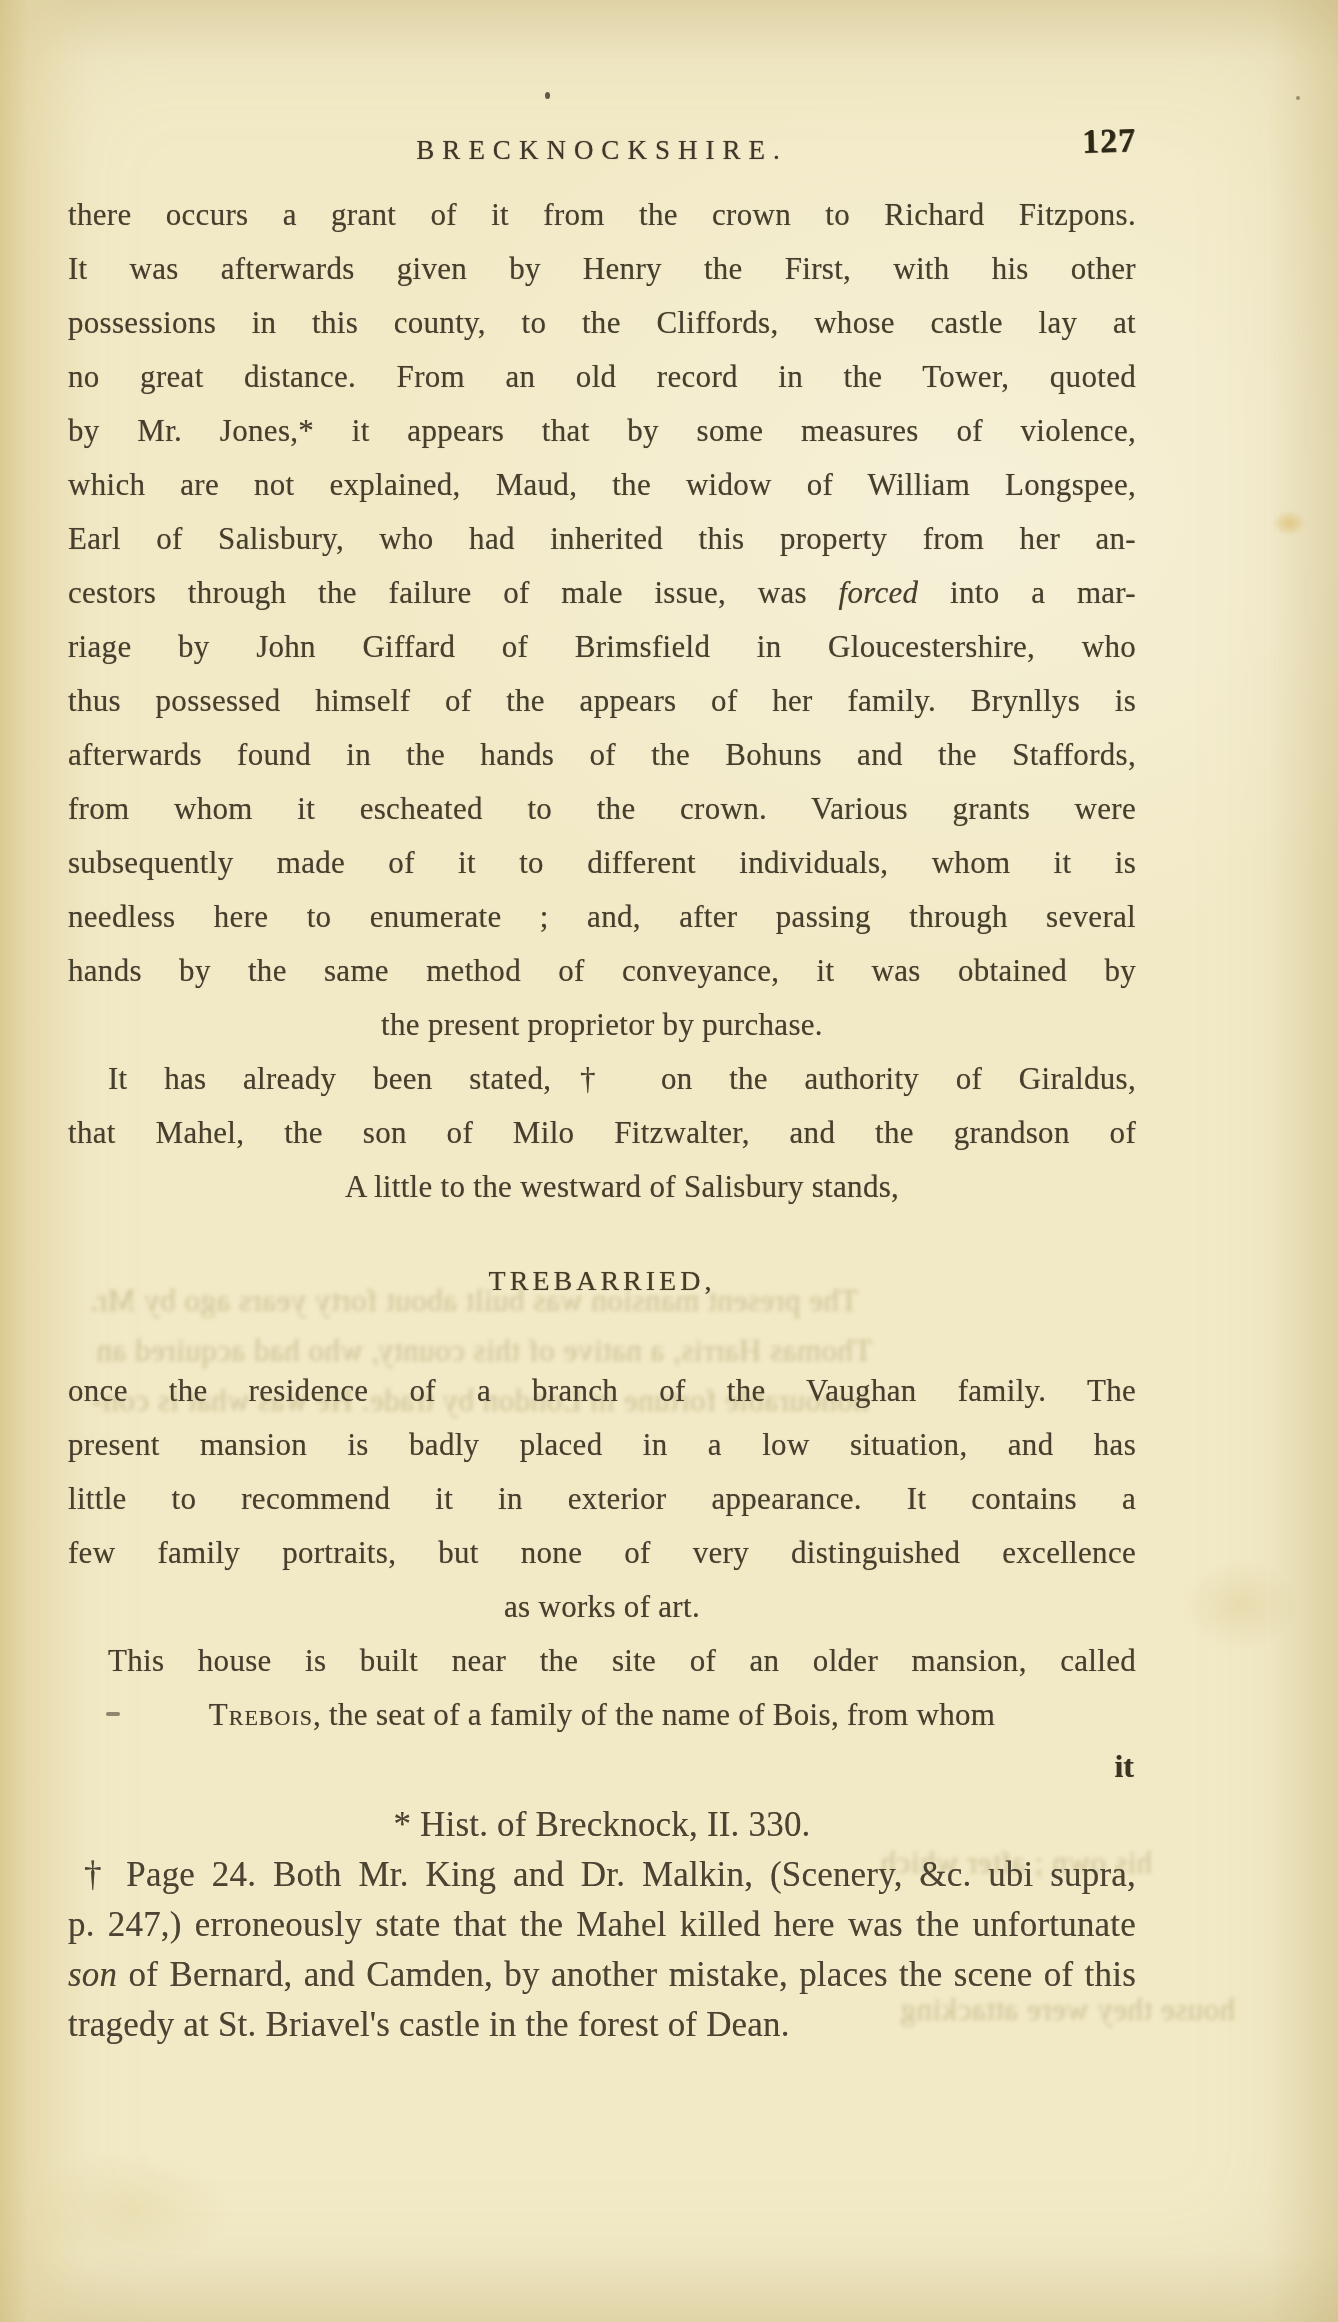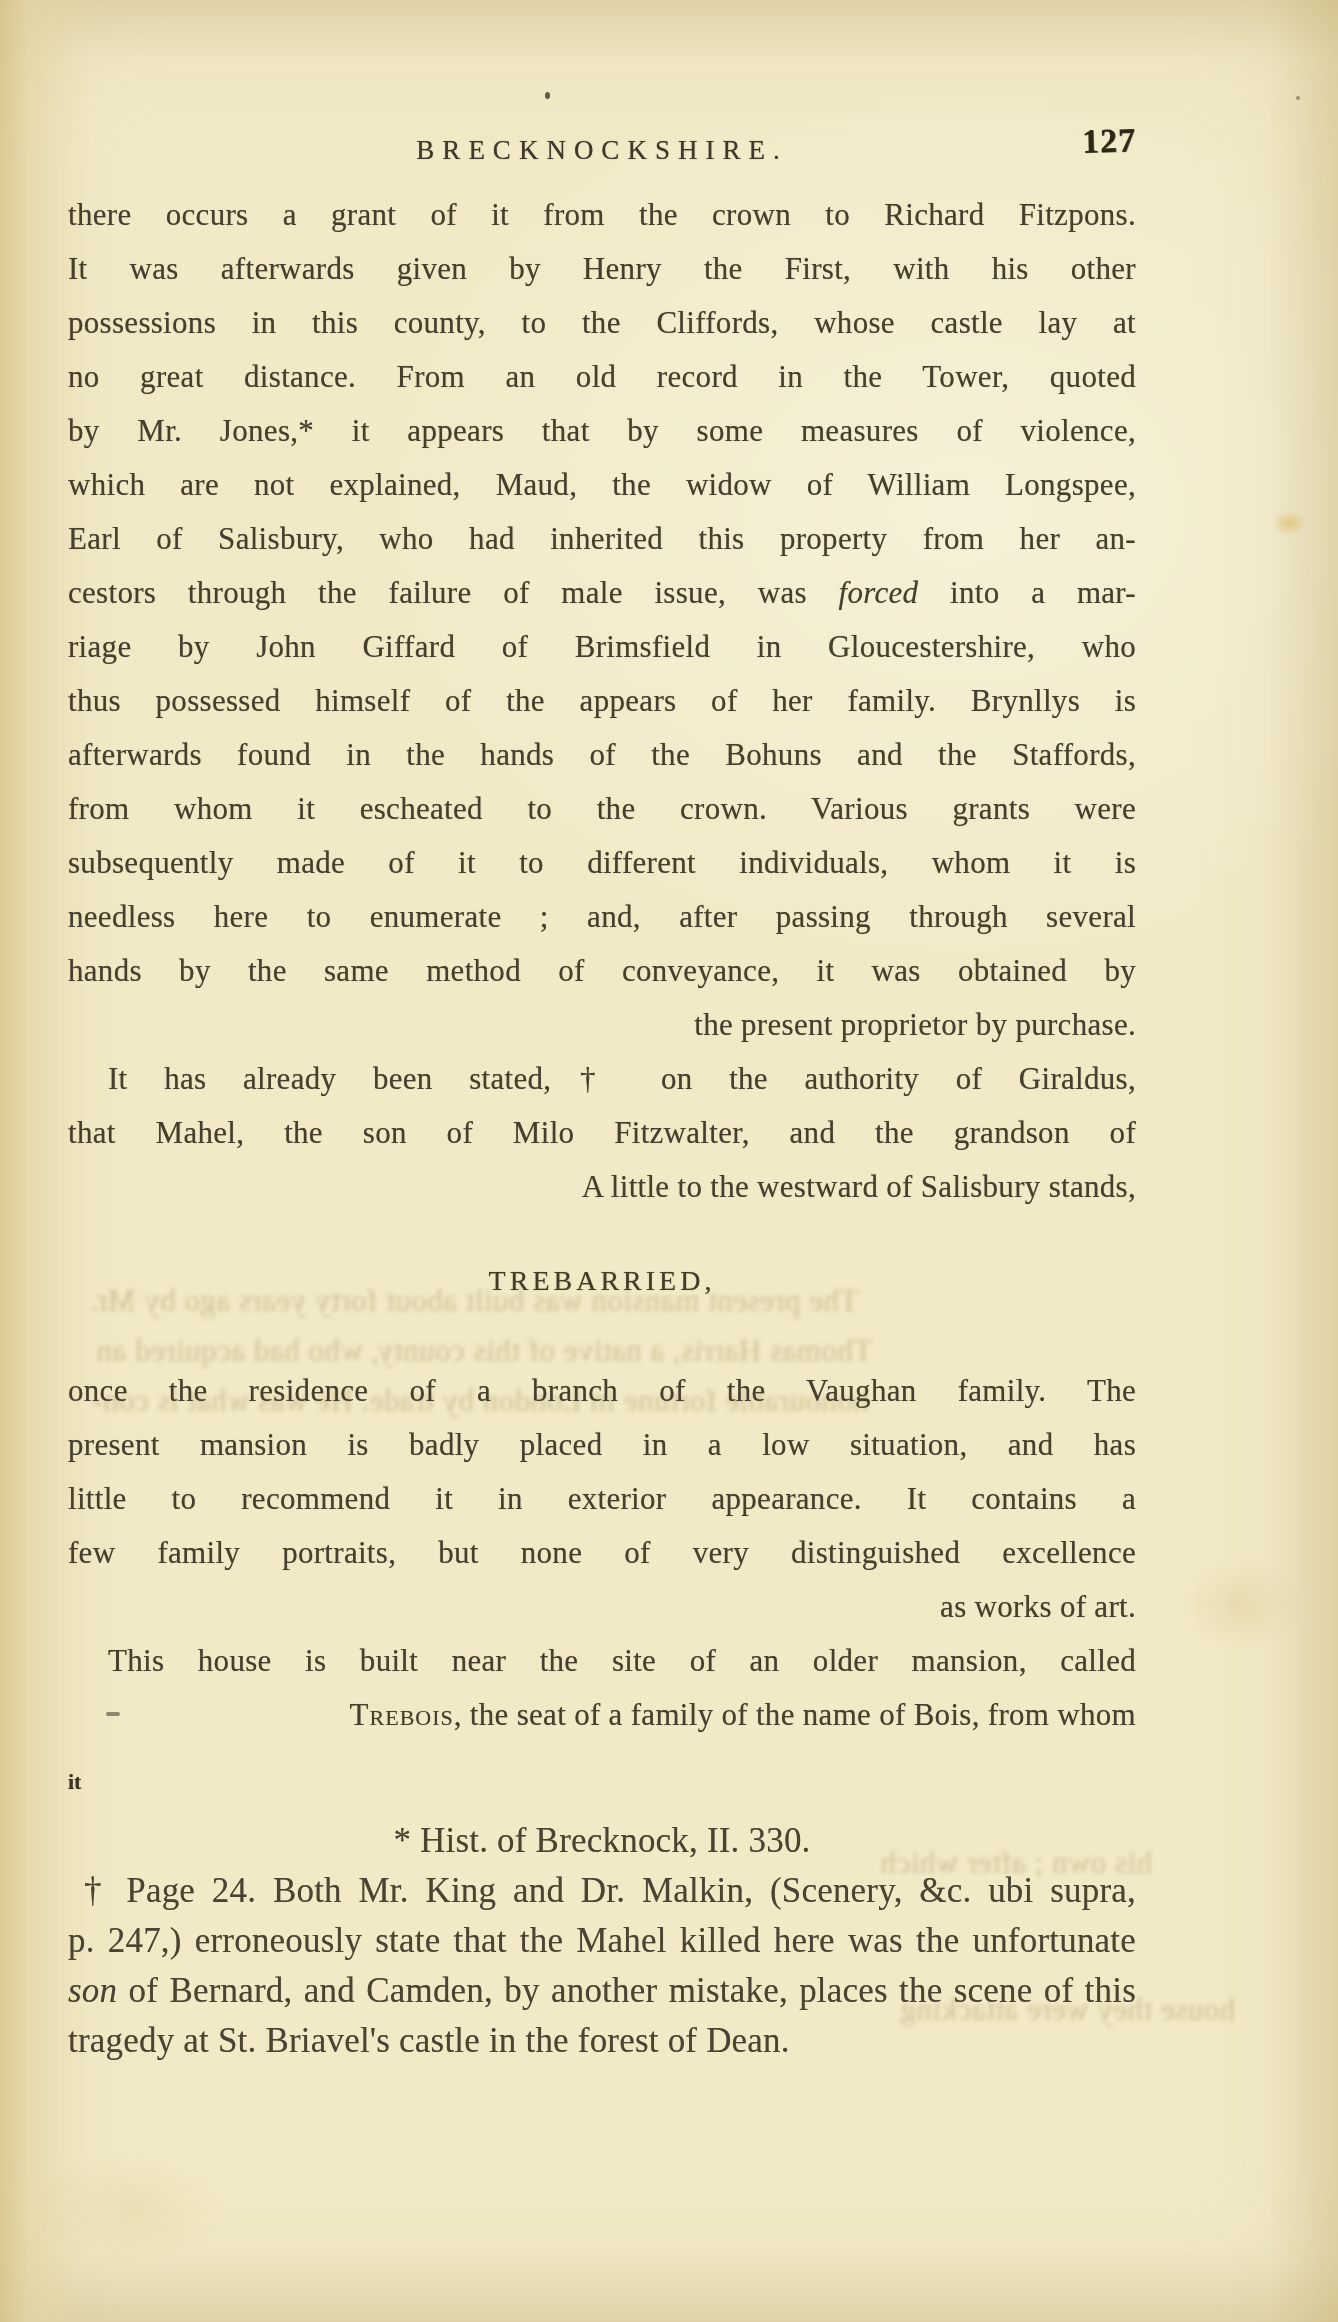--- a/index.html
+++ b/index.html
@@ -58,41 +58,41 @@
   }
 
   .line {
     font-size: 31px;
     line-height: 54px;
     text-align: justify;
     text-align-last: justify;
     letter-spacing: 0.3px;
     text-shadow: 0 0 0.7px rgba(71,63,45,0.55);
   }
-  .line.last { text-align: right; text-align-last: auto; }
+  .line.last { text-align: center; text-align-last: auto; }
   .line.indent { text-indent: 40px; }
 
   .it { font-style: italic; }
   .sc { font-variant: small-caps; letter-spacing: 1px; }
 
   .section-heading {
     text-align: center;
     font-size: 28px;
     line-height: 54px;
     letter-spacing: 4px;
     margin: 40px 0 56px 0;
     color: #443b27;
     text-shadow: 0 0 1px rgba(68,59,39,0.6);
   }
 
   .catchword {
-    text-align: left;
-    font-size: 22px;
+    text-align: right;
+    font-size: 32px;
     line-height: 36px;
-    margin-top: 22px;
+    margin-top: 6px;
     padding-right: 2px;
     color: #3c3422;
     font-weight: bold;
     text-shadow: 0 0 0.7px rgba(60,52,34,0.6);
   }
 
   .footnotes { margin-top: 16px; }
   .fn-line {
     font-size: 35px;
     line-height: 50px;

